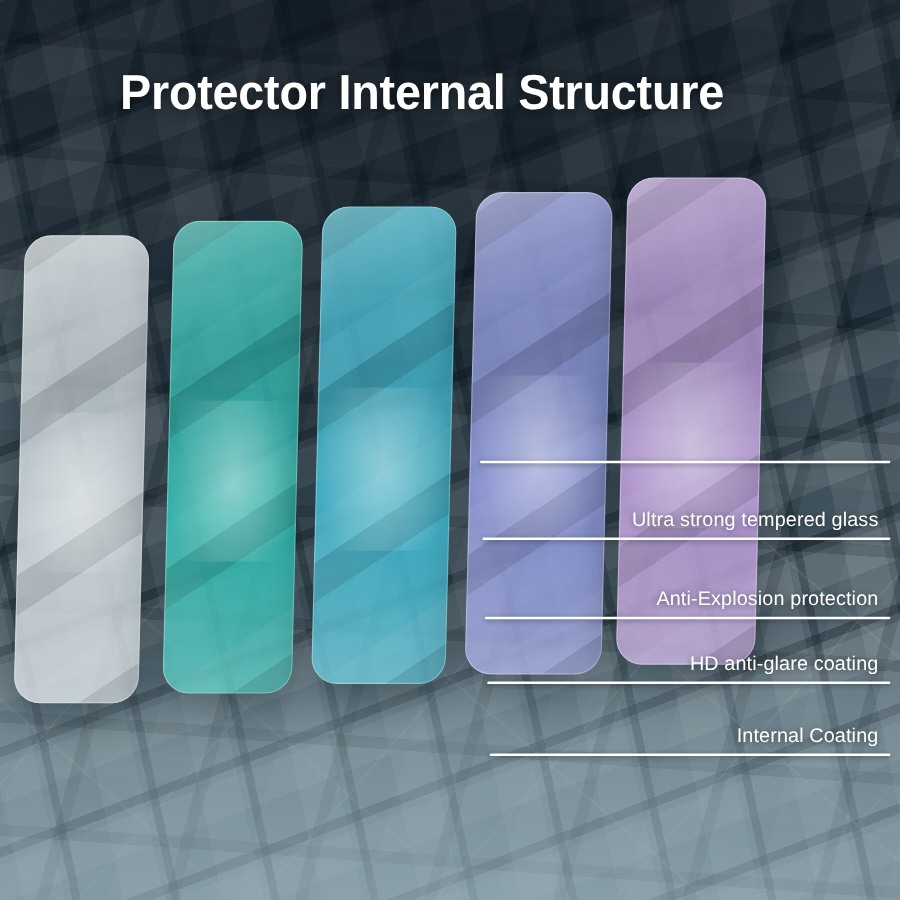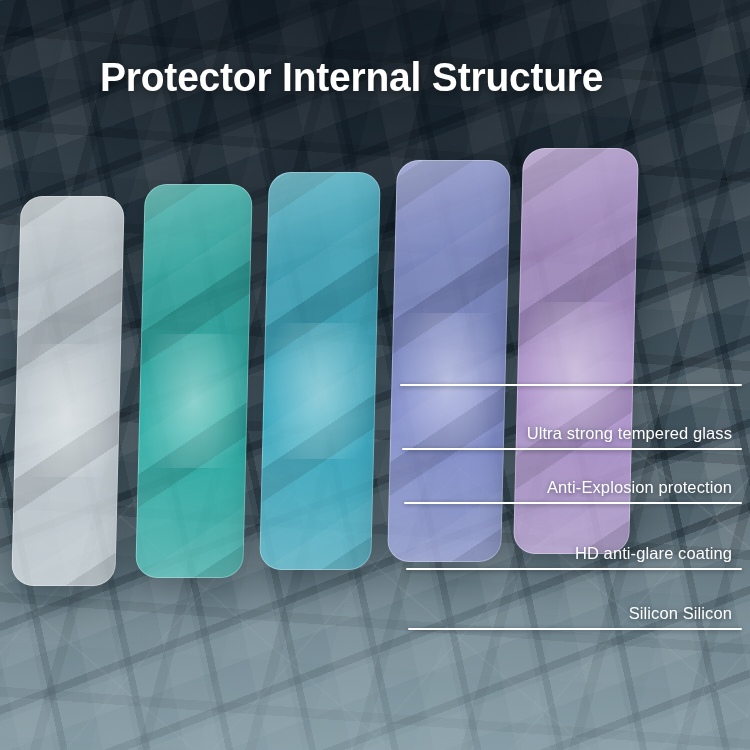--- a/index.html
+++ b/index.html
@@ -161,27 +161,27 @@
     </div>
 
   <div class="labels" id="labels">
       <div class="label" style="left: 400px; width: 342px; top: 350px; height: 36px;">
         <div class="lline"></div>
       </div>
       <div class="label" style="left: 402px; width: 340px; top: 414px; height: 36px; text-align: right;">
         <div class="ltext">Ultra strong tempered glass</div>
         <div class="lline"></div>
       </div>
-      <div class="label" style="left: 404px; width: 338px; top: 468px; height: 36px;">
+      <div class="label" style="left: 404px; width: 338px; top: 480px; height: 36px;">
         <div class="ltext">Anti-Explosion protection</div>
         <div class="lline"></div>
       </div>
       <div class="label" style="left: 406px; width: 336px; top: 534px; height: 36px; text-align: right;">
         <div class="ltext">HD anti-glare coating</div>
         <div class="lline"></div>
       </div>
       <div class="label" style="left: 408px; width: 334px; top: 594px; height: 36px;">
-        <div class="ltext">Silicon Silicon</div>
+        <div class="ltext">Internal Coating</div>
         <div class="lline"></div>
       </div>
     </div>
 
 </div>
 
 </body></html>

